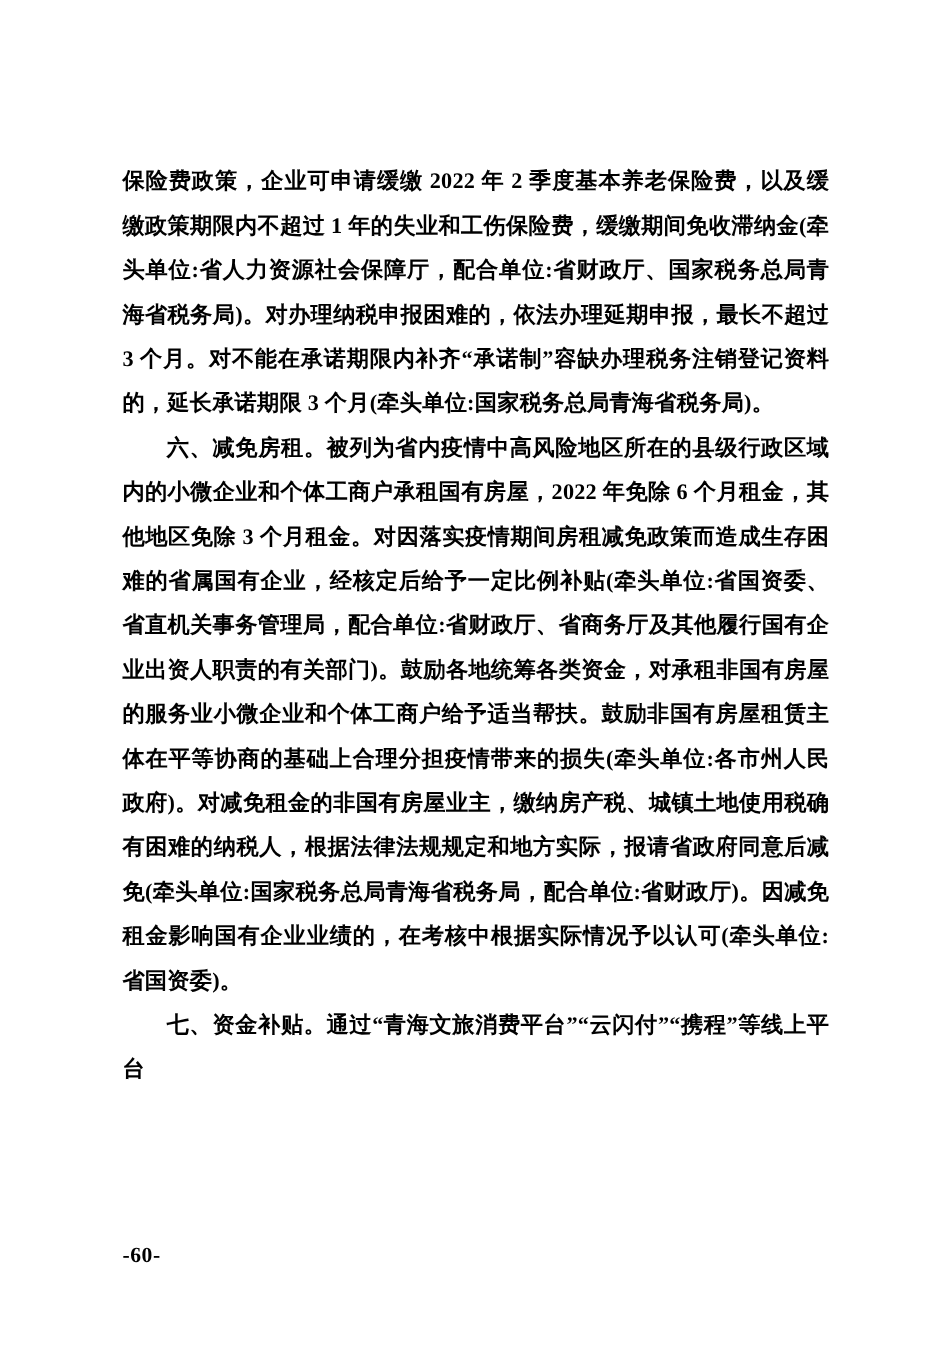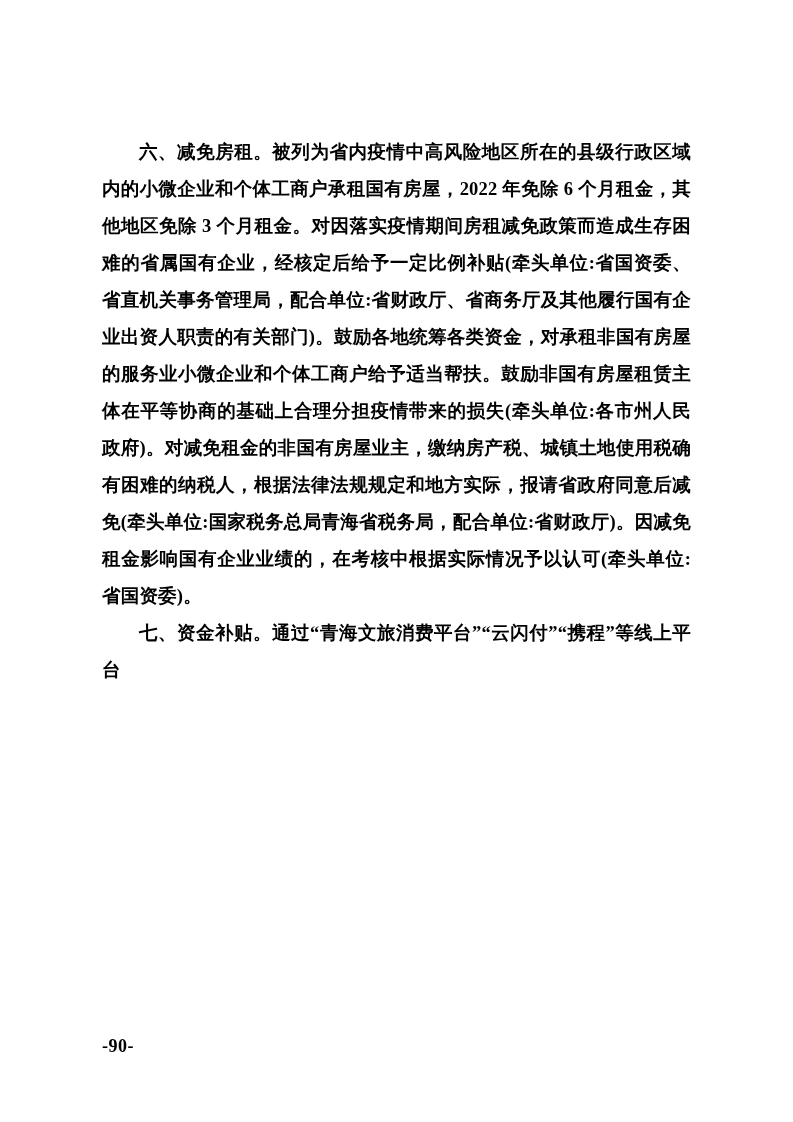--- a/index.html
+++ b/index.html
@@ -42,17 +42,18 @@
     font-size: 18px;
     font-weight: 600;
     letter-spacing: 0.5px;
   }
 </style>
 </head>
 <body>
 
 <div class="page">
   <div class="content">
+    <p class="para">保险费政策，企业可申请缓缴 2022 年 2 季度基本养老保险费，以及缓缴政策期限内不超过 1 年的失业和工伤保险费，缓缴期间免收滞纳金(牵头单位:省人力资源社会保障厅，配合单位:省财政厅、国家税务总局青海省税务局)。对办理纳税申报困难的，依法办理延期申报，最长不超过 3 个月。对不能在承诺期限内补齐“承诺制”容缺办理税务注销登记资料的，延长承诺期限 3 个月(牵头单位:国家税务总局青海省税务局)。</p>
     <p class="para indent">六、减免房租。被列为省内疫情中高风险地区所在的县级行政区域内的小微企业和个体工商户承租国有房屋，2022 年免除 6 个月租金，其他地区免除 3 个月租金。对因落实疫情期间房租减免政策而造成生存困难的省属国有企业，经核定后给予一定比例补贴(牵头单位:省国资委、省直机关事务管理局，配合单位:省财政厅、省商务厅及其他履行国有企业出资人职责的有关部门)。鼓励各地统筹各类资金，对承租非国有房屋的服务业小微企业和个体工商户给予适当帮扶。鼓励非国有房屋租赁主体在平等协商的基础上合理分担疫情带来的损失(牵头单位:各市州人民政府)。对减免租金的非国有房屋业主，缴纳房产税、城镇土地使用税确有困难的纳税人，根据法律法规规定和地方实际，报请省政府同意后减免(牵头单位:国家税务总局青海省税务局，配合单位:省财政厅)。因减免租金影响国有企业业绩的，在考核中根据实际情况予以认可(牵头单位:省国资委)。</p>
     <p class="para indent">七、资金补贴。通过“青海文旅消费平台”“云闪付”“携程”等线上平台</p>
   </div>
-  <div class="pagenum">-90-</div>
+  <div class="pagenum">-60-</div>
 </div>
 
 </body></html>

